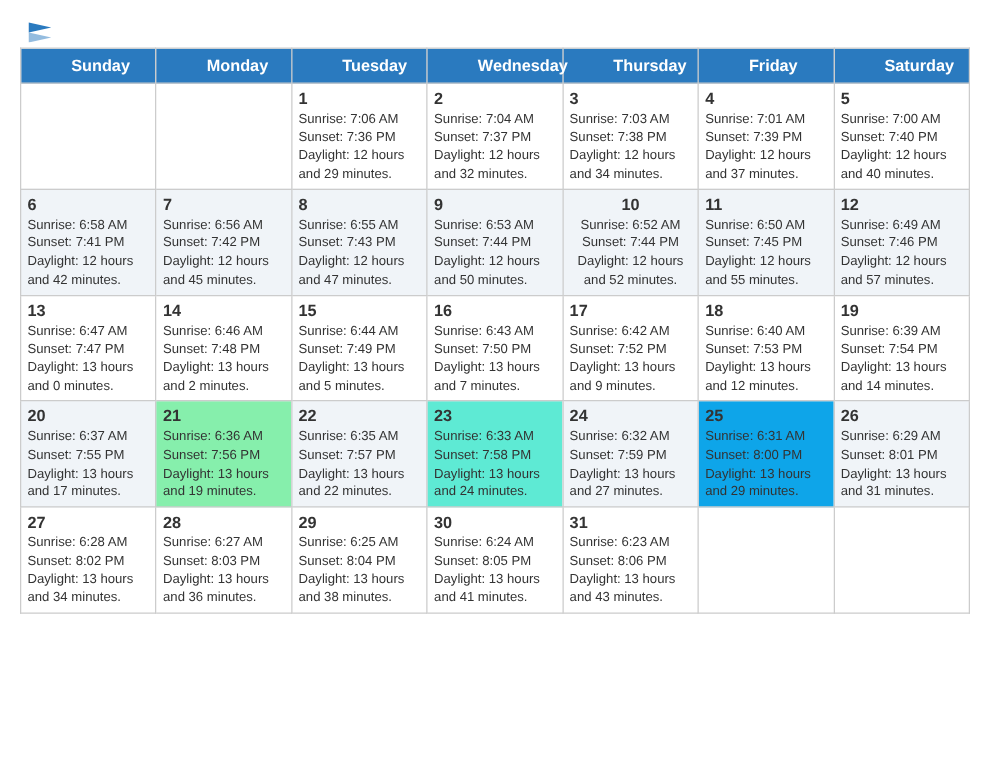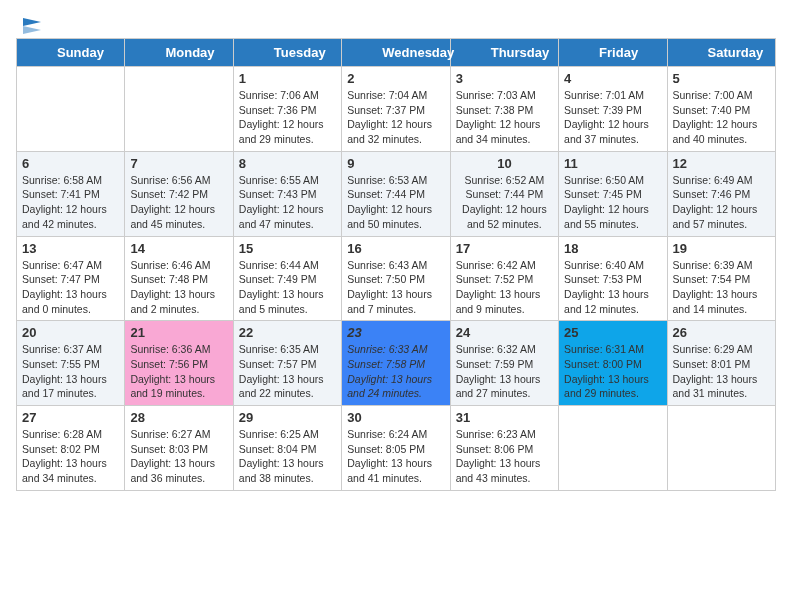--- a/index.html
+++ b/index.html
@@ -242,35 +242,35 @@
         </td>
       </tr>
       <tr style="background-color: rgb(240, 244, 248);">
         <td style="background-color: rgb(240, 244, 248);">
           <span class="day-num">20</span>
           <div class="day-info" style="white-space: pre-line;">Sunrise: 6:37 AM
 Sunset: 7:55 PM
 Daylight: 13 hours
 and 17 minutes.</div>
         </td>
-        <td style="background-color: #f9a8d4;">
+        <td style="background-color: #86efac;">
           <span class="day-num">21</span>
           <div class="day-info" style="white-space: pre-line;">Sunrise: 6:36 AM
 Sunset: 7:56 PM
 Daylight: 13 hours
 and 19 minutes.</div>
         </td>
         <td style="background-color: rgb(240, 244, 248);">
           <span class="day-num">22</span>
           <div class="day-info" style="white-space: pre-line;">Sunrise: 6:35 AM
 Sunset: 7:57 PM
 Daylight: 13 hours
 and 22 minutes.</div>
         </td>
-        <td style="background-color: #3b82f6; font-style: italic;">
+        <td style="background-color: #5eead4;">
           <span class="day-num">23</span>
           <div class="day-info" style="white-space: pre-line;">Sunrise: 6:33 AM
 Sunset: 7:58 PM
 Daylight: 13 hours
 and 24 minutes.</div>
         </td>
         <td style="background-color: rgb(240, 244, 248);">
           <span class="day-num">24</span>
           <div class="day-info" style="white-space: pre-line;">Sunrise: 6:32 AM
 Sunset: 7:59 PM

